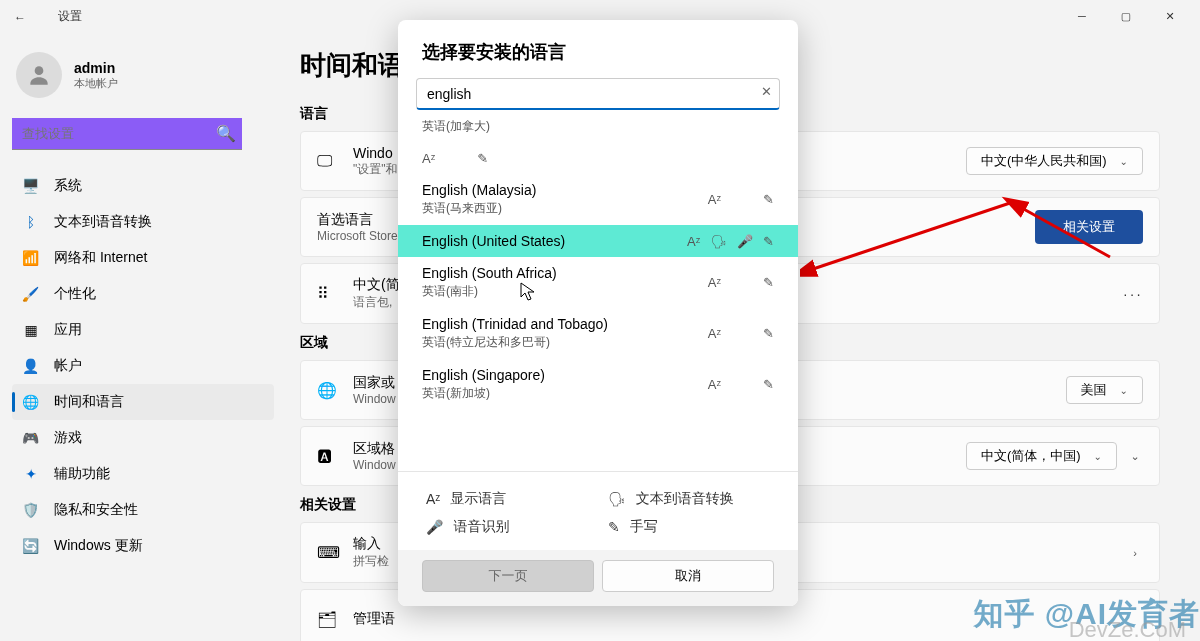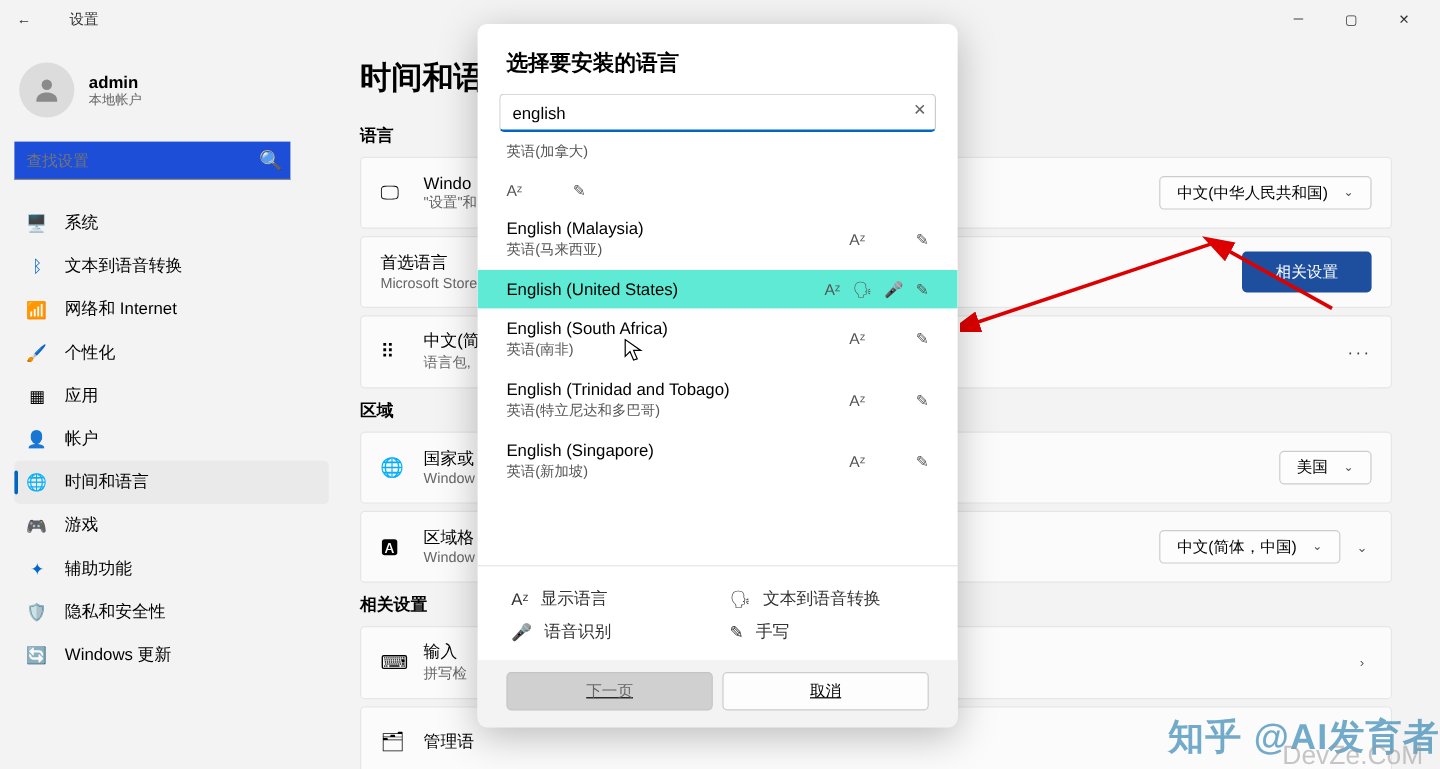--- a/index.html
+++ b/index.html
@@ -13,21 +13,21 @@
 
 .layout { display: flex; height: calc(641px - 32px); }
 .sidebar { width: 290px; padding: 12px 16px 0 12px; }
 .user { display: flex; align-items: center; gap: 12px; padding: 8px 4px 20px; }
 .avatar { width: 46px; height: 46px; border-radius: 50%; background: #dcdcdc; display:flex; align-items:center; justify-content:center; }
 .avatar svg { width:26px; height:26px; fill:#8a8a8a; }
 .user-name { font-size: 14px; font-weight: 600; }
 .user-sub { font-size: 11px; color: #666; }
 
 .search { position: relative; margin-bottom: 18px; }
-.search input { width: 230px; height: 32px; padding: 4px 30px 4px 10px; border: none; border-bottom: 1px solid #888; background: #1d4ed8; font-size: 13px; outline:none; }
+.search input { width: 230px; height: 32px; padding: 4px 30px 4px 10px; border: none; border-bottom: 1px solid #888; background: #8b5cf6; font-size: 13px; outline:none; }
 .search .sicon { position: absolute; right: 38px; top: 6px; color:#555; }
 
 .nav { list-style: none; }
 .nav li { display: flex; align-items: center; gap: 14px; height: 36px; padding: 0 10px; font-size: 14px; cursor: pointer; border-radius: 4px; }
 .nav li.active { background: #eaeaea; position: relative; }
 .nav li.active::before { content:""; position:absolute; left:0; top:8px; bottom:8px; width:3px; background:#0067c0; border-radius:2px; }
 .nav .nicon { width: 18px; height:18px; display:flex; align-items:center; justify-content:center; }
 
 .main { flex: 1; padding: 16px 40px 0 10px; overflow-y: auto; }
 .page-title { font-size: 26px; font-weight: 600; margin-bottom: 22px; }
@@ -56,21 +56,21 @@
 .lang-item { padding:8px 24px; cursor:pointer; display:flex; align-items:center; }
 .lang-item:hover, .lang-item.hl { background:#5eead4; }
 .lang-item.partial { padding-top:0; }
 .lang-txt { flex:1; }
 .lang-en { font-size:14px; }
 .lang-cn { font-size:12px; color:#555; margin-top:2px; }
 .lang-icons { display:flex; gap:10px; color:#555; font-size:13px; align-items:center; }
 .lang-icons .gap-lg { margin-right: 32px; }
 .features { display:grid; grid-template-columns:1fr 1fr; gap:10px 20px; padding:18px 28px 14px; font-size:14px; color:#333; }
 .features div { display:flex; align-items:center; gap:10px; }
-.dlg-actions { display:flex; gap:8px; padding:10px 24px 14px; background:#f3f3f3; border-radius:0 0 8px 8px;text-decoration:underline; }
+.dlg-actions { display:flex; gap:8px; padding:10px 24px 14px; background:#f3f3f3; border-radius:0 0 8px 8px; }
 .dlg-actions button { flex:1; height:32px; border-radius:4px; border:1px solid #ccc; background:#fdfdfd; font-size:13px; cursor:pointer; }
 .dlg-actions .next { background:#d0d0d0; color:#666; border-color:#c4c4c4; }
 
 .cursor { position:absolute; top:282px; left:520px; z-index:60; pointer-events:none; }
 .arrow-svg { position:absolute; top:195px; left:800px; z-index:40; pointer-events:none; }
 .watermark { position:absolute; right:0; bottom:6px; font-size:30px; color:#0369a1; opacity:.55; font-weight:600; letter-spacing:1px; z-index:5; }
 .watermark2 { position:absolute; right:14px; bottom:-2px; font-size:22px; color:#999; opacity:.55; z-index:5; font-family: Arial; }
 </style>
 </head>
 <body>

